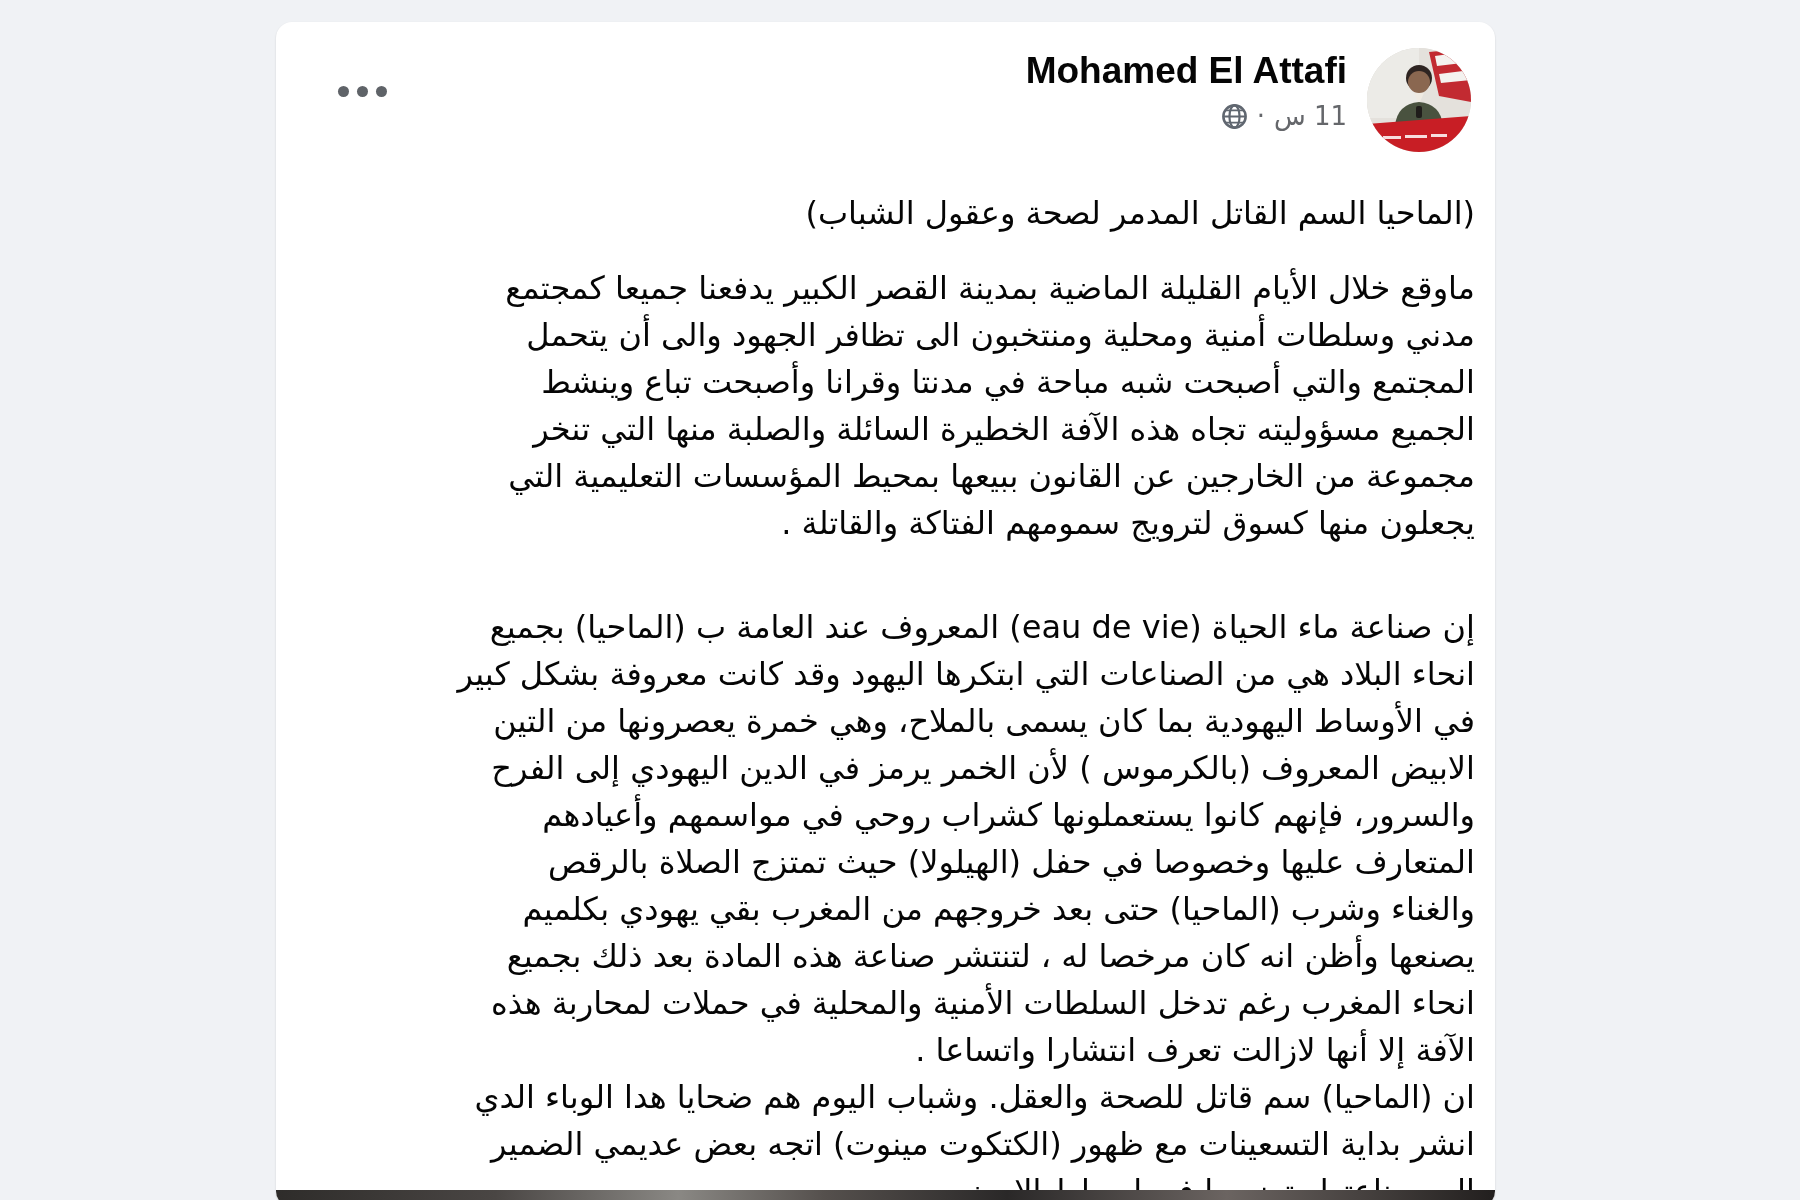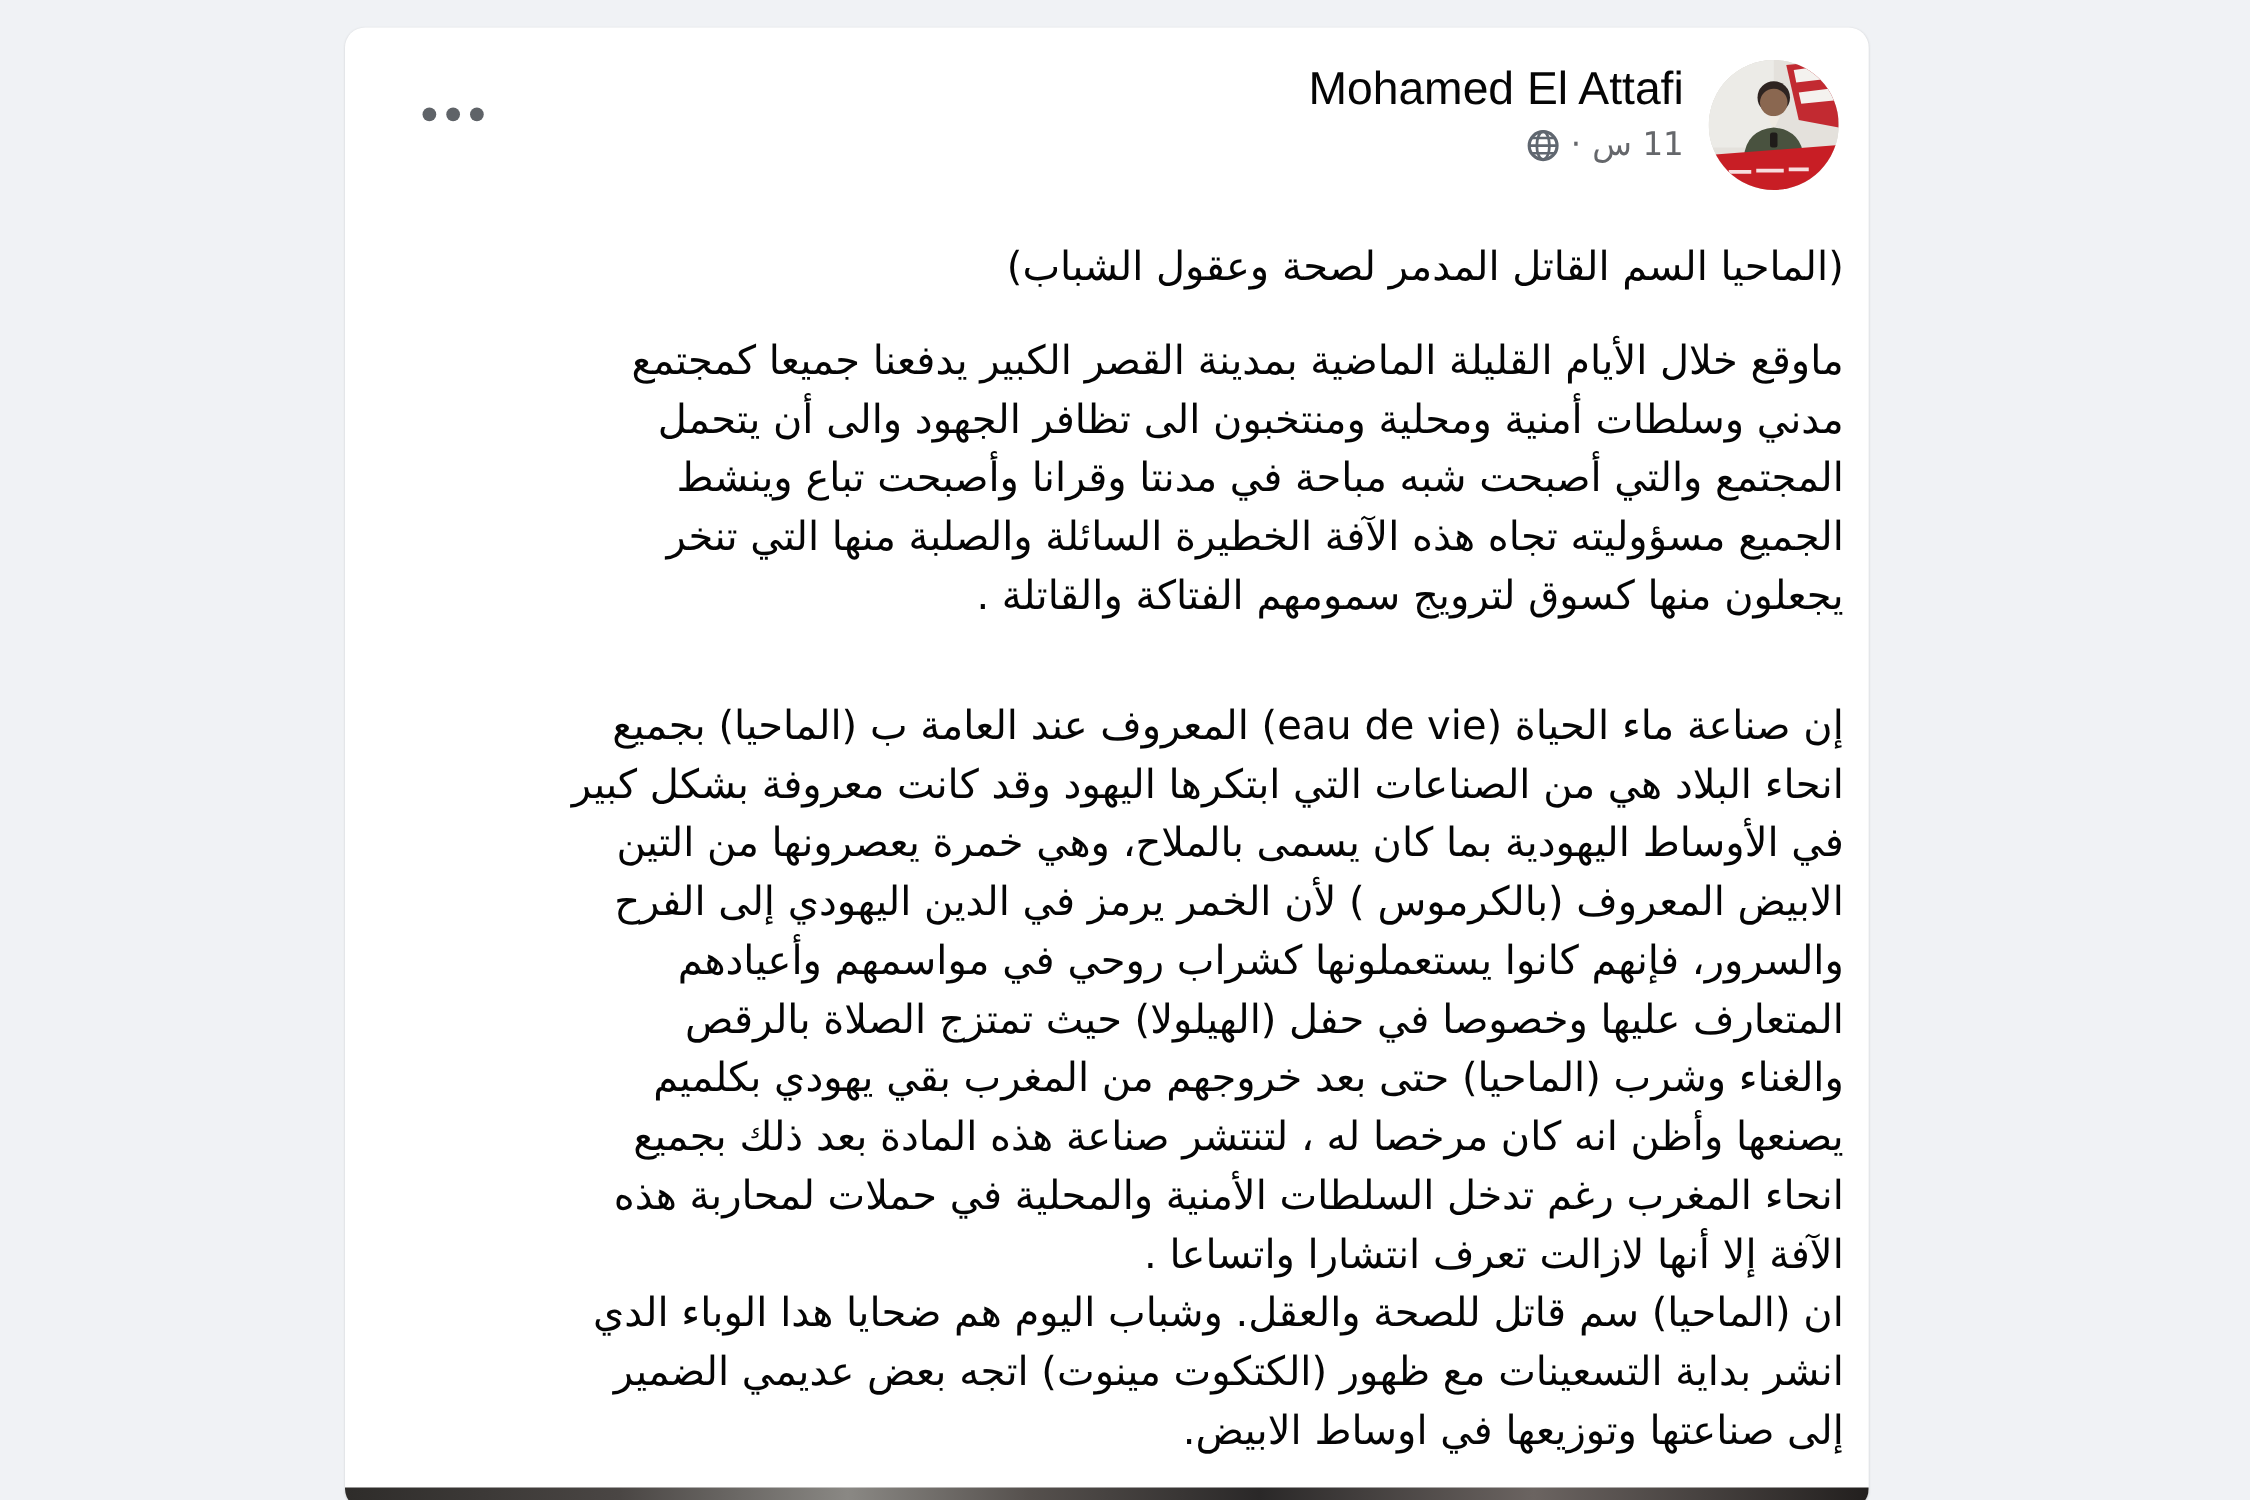--- a/index.html
+++ b/index.html
@@ -25,21 +25,21 @@
     width:104px;height:104px;border-radius:50%;
     overflow:hidden;background:#ddd9d4;
   }
   .avatar svg{display:block;width:104px;height:104px;}
   .author-block{
     position:absolute;top:28px;right:148px;
     text-align:right;direction:rtl;
   }
   .author-name{
     font-family:"Liberation Sans","DejaVu Sans",sans-serif;
-    font-size:37px;font-weight:400;color:#050505;
+    font-size:37px;font-weight:700;color:#050505;
     line-height:1.15;white-space:nowrap;
   }
   .meta{
     margin-top:10px;
     display:flex;direction:rtl;align-items:center;
     justify-content:flex-start;gap:9px;
     font-size:26px;color:#65676b;line-height:1;
   }
   .globe{width:27px;height:27px;display:block;}
   .menu-btn{
@@ -119,20 +119,21 @@
   </div>
 
   <div class="post-text">
     <div class="line">(الماحيا السم القاتل المدمر لصحة وعقول الشباب)</div>
 
     <div class="gap-title"></div>
     <div class="line">ماوقع خلال الأيام القليلة الماضية بمدينة القصر الكبير يدفعنا جميعا كمجتمع</div>
     <div class="line">مدني وسلطات أمنية ومحلية ومنتخبون الى تظافر الجهود والى أن يتحمل</div>
     <div class="line">المجتمع والتي أصبحت شبه مباحة في مدنتا وقرانا وأصبحت تباع وينشط</div>
     <div class="line">الجميع مسؤوليته تجاه هذه الآفة الخطيرة السائلة والصلبة منها التي تنخر</div>
+    <div class="line">مجموعة من الخارجين عن القانون ببيعها بمحيط المؤسسات التعليمية التي</div>
     <div class="line">يجعلون منها كسوق لترويج سمومهم الفتاكة والقاتلة .</div>
 
     <div class="gap-para"></div>
     <div class="line">إن صناعة ماء الحياة (eau de vie) المعروف عند العامة ب (الماحيا) بجميع</div>
     <div class="line">انحاء البلاد هي من الصناعات التي ابتكرها اليهود وقد كانت معروفة بشكل كبير</div>
     <div class="line">في الأوساط اليهودية بما كان يسمى بالملاح، وهي خمرة يعصرونها من التين</div>
     <div class="line">الابيض المعروف (بالكرموس ) لأن الخمر يرمز في الدين اليهودي إلى الفرح</div>
     <div class="line">والسرور، فإنهم كانوا يستعملونها كشراب روحي في مواسمهم وأعيادهم</div>
     <div class="line">المتعارف عليها وخصوصا في حفل (الهيلولا) حيث تمتزج الصلاة بالرقص</div>
     <div class="line">والغناء وشرب (الماحيا) حتى بعد خروجهم من المغرب بقي يهودي بكلميم</div>

